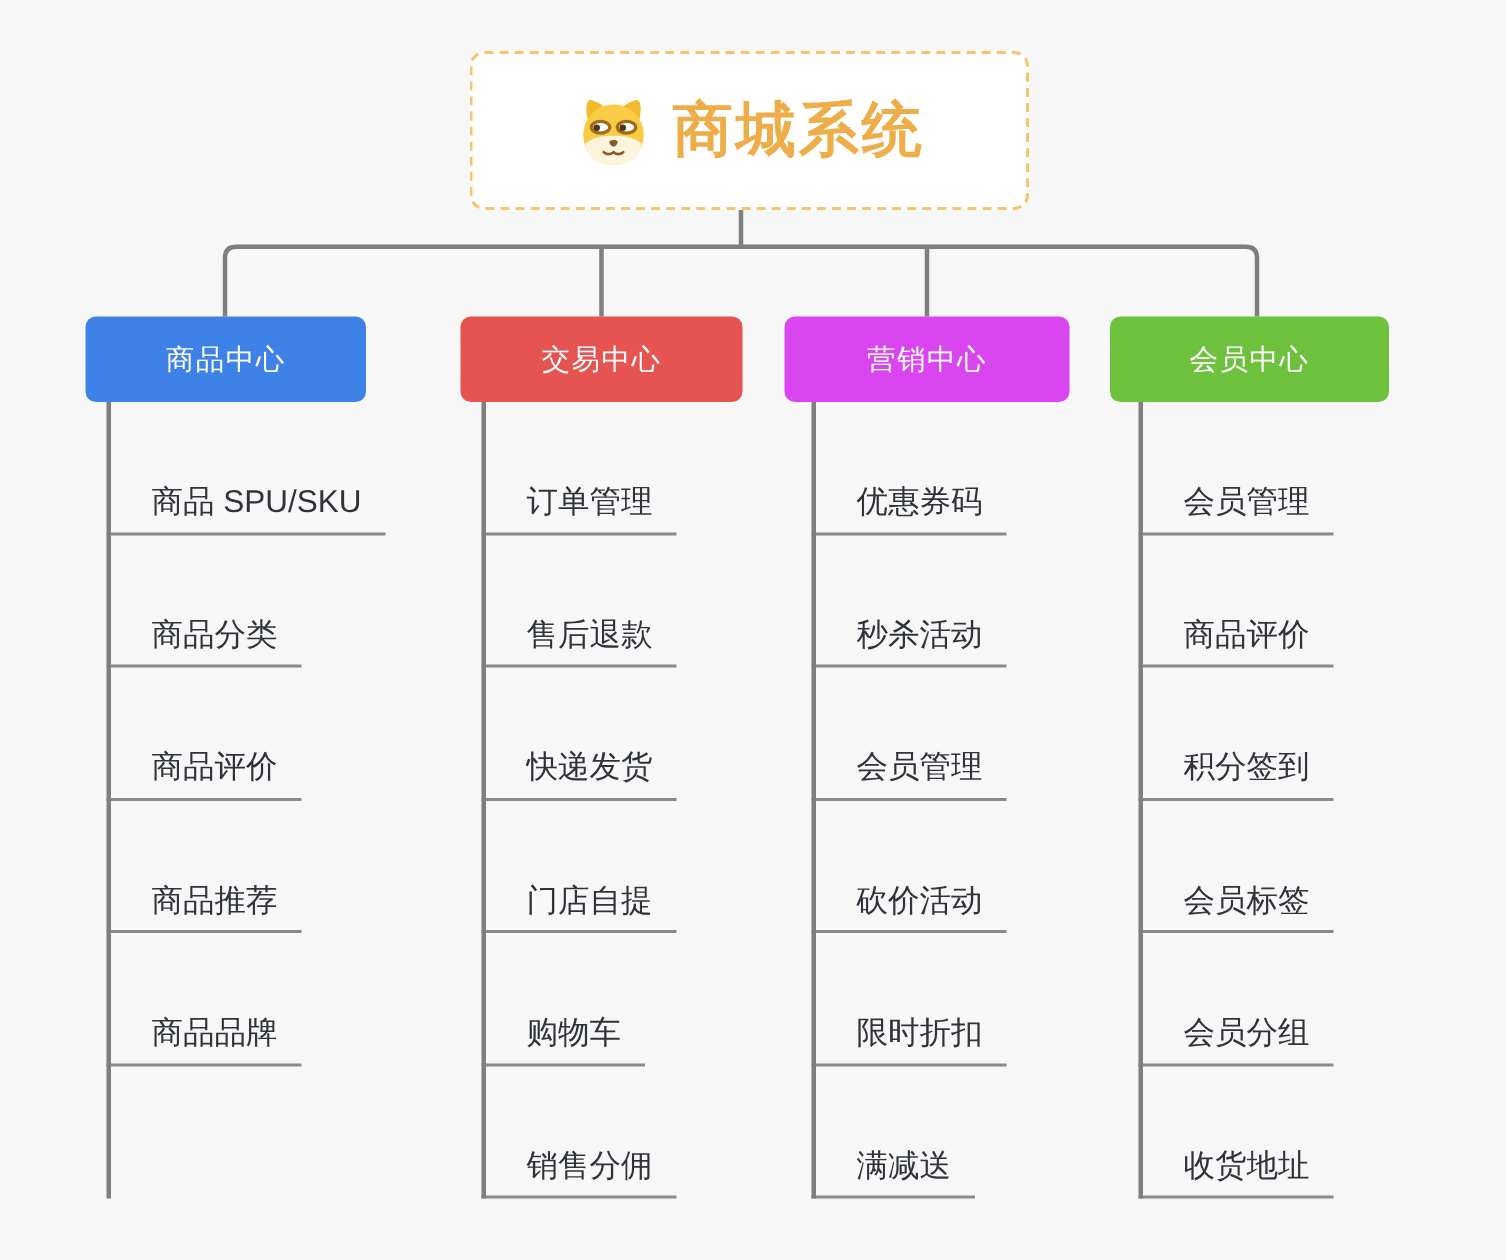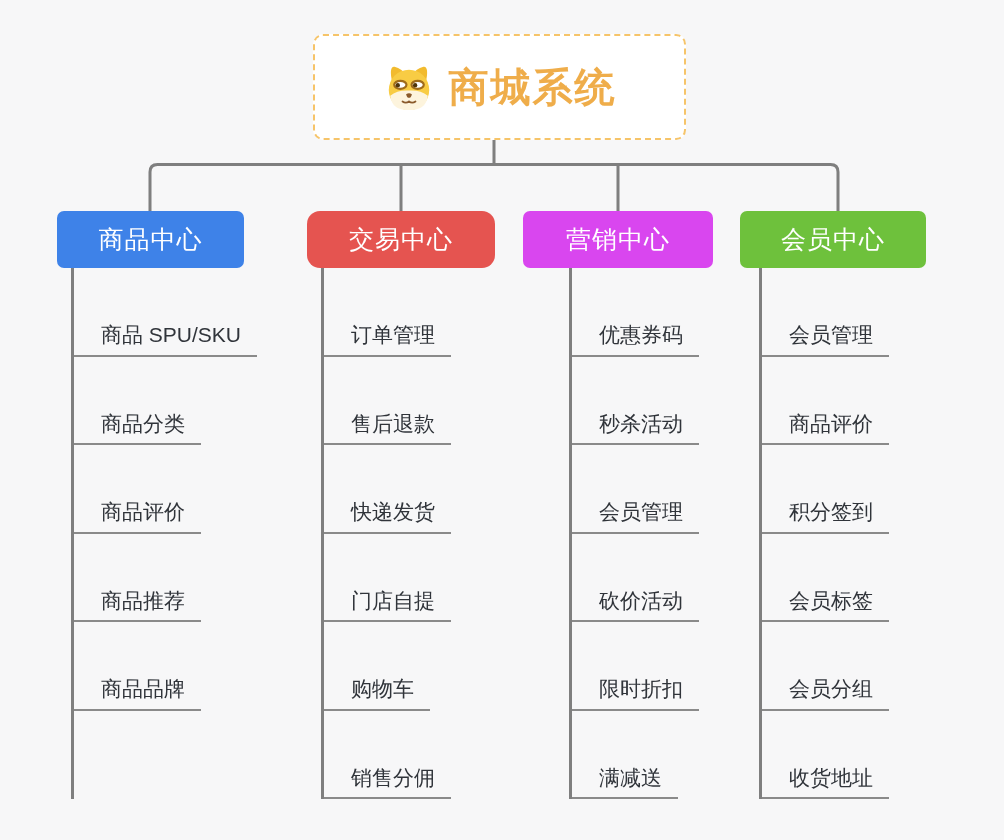--- a/index.html
+++ b/index.html
@@ -28,33 +28,33 @@
     font-size:40px; font-weight:bold; color:#efad4a; letter-spacing:2px;
     line-height:1;
   }
   .doge { width:52px; height:52px; display:block; }
 
   
   .branch-box {
     position:absolute; top:211px; height:57px;
     border-radius:7px;
     display:flex; align-items:center; justify-content:center;
-    color:#ffffff; font-size:25px; letter-spacing:1px;
+    color:#ffffff; font-size:19px; letter-spacing:1px;
     z-index:2;
   }
   .b0 { left:57px;  width:187px; }
-  .b1 { left:307px; width:188px;border-radius:13px; }
+  .b1 { left:307px; width:188px; }
   .b2 { left:523px; width:190px; }
   .b3 { left:740px; width:186px; }
 
   
   .col { position:absolute; top:268px; height:531px; z-index:1; }
   .c0 { left:71px; }
   .c1 { left:321px; }
-  .c2 { left:541px;margin-left:28px; }
+  .c2 { left:541px; }
   .c3 { left:759px; }
   .trunk {
     position:absolute; left:0; top:0; width:3px; height:100%;
     background:#7f7f7f;
   }
   .row { height:88.5px; display:flex; align-items:flex-end; }
   .leaf {
     display:inline-block; white-space:nowrap;
     padding:0 16px 7px 30px;
     border-bottom:2px solid #8a8a8a;

